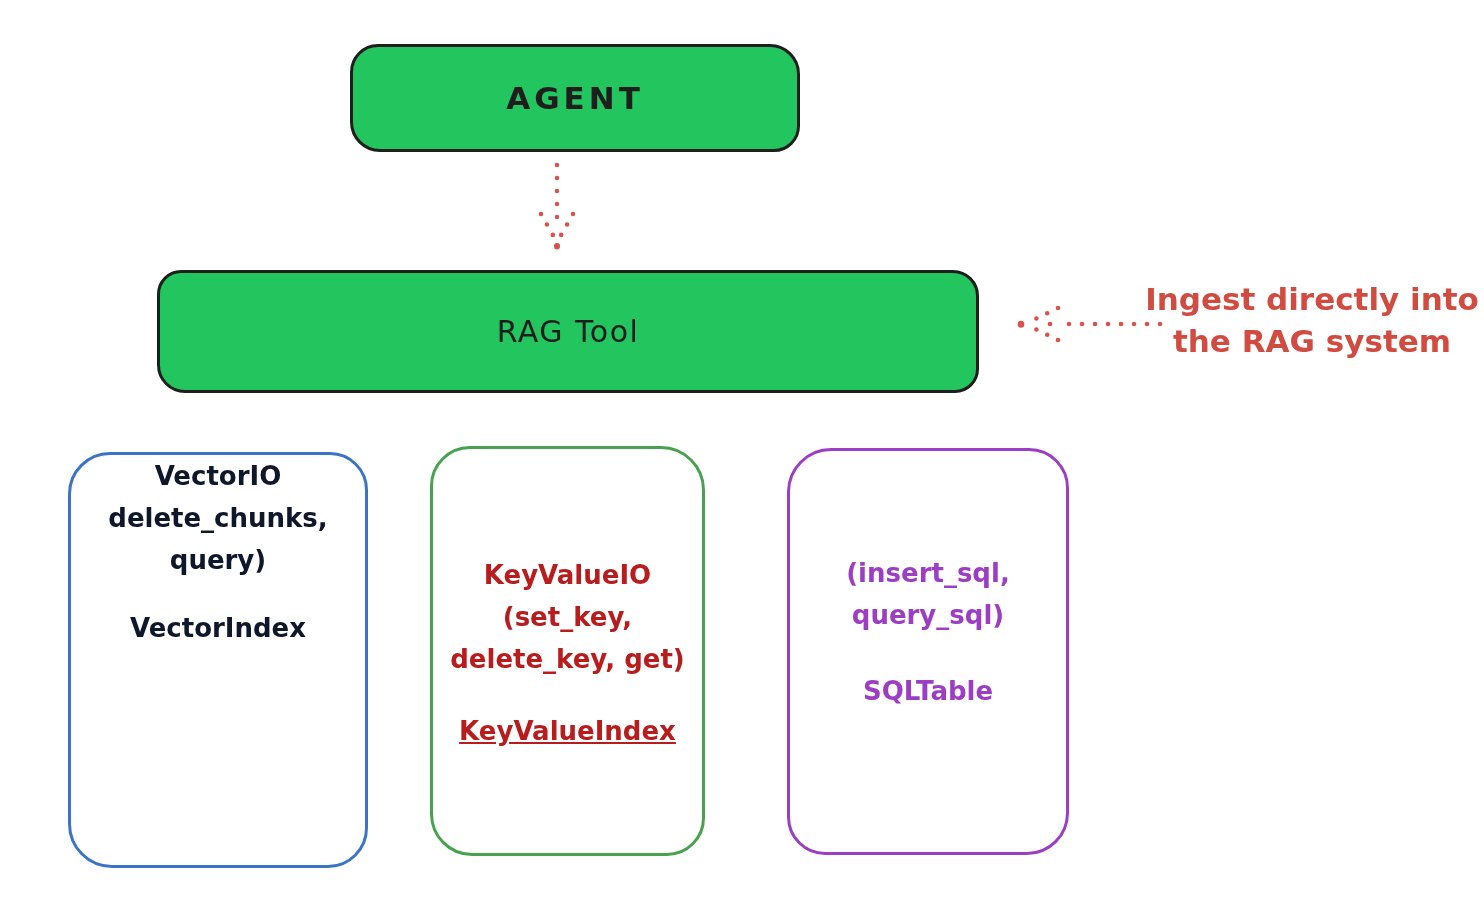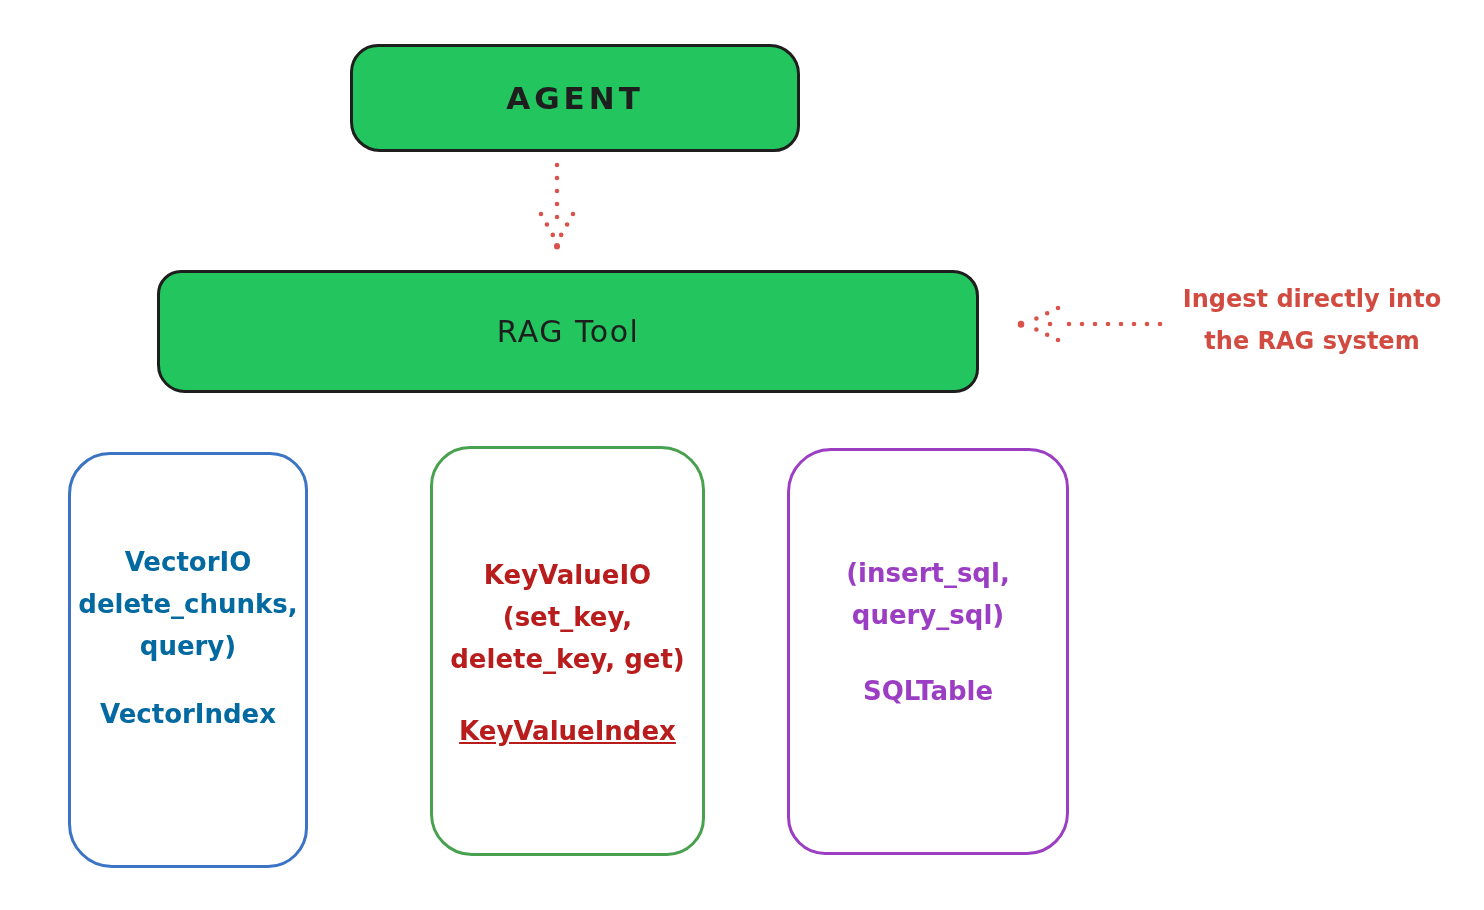--- a/index.html
+++ b/index.html
@@ -56,46 +56,45 @@
   }
   .arrow svg {
     display: block;
   }
   .annotation-text {
     position: absolute;
     left: 1140px; top: 278px;
     width: 344px;
     text-align: center;
     color: #d14b41;
-    font-size: 24px;
+    font-size: 31px;
     font-weight: 700;
     line-height: 42px;
   }
   .io-box {
     position: absolute;
     box-sizing: border-box;
     background: #ffffff;
     text-align: center;
     font-weight: 600;
   }
   .io-box .io-lines {
     font-size: 26px;
     line-height: 42px;
   }
   .io-box .io-index {
     font-size: 26px;
     line-height: 42px;
   }
   .vector-box {
     left: 68px; top: 452px;
-    width: 240px; height: 416px;
+    width: 300px; height: 416px;
     border: 3px solid #3b74c4;
     border-radius: 42px 38px 40px 44px;
-    color: #0369a1;
-    padding-top: 86px;
+    color: #0f172a;
   }
   .vector-box .io-index { margin-top: 26px; }
   .keyvalue-box {
     left: 430px; top: 446px;
     width: 275px; height: 410px;
     border: 3px solid #48a14f;
     border-radius: 40px 44px 38px 42px;
     color: #b91c1c;
     padding-top: 105px;
   }

